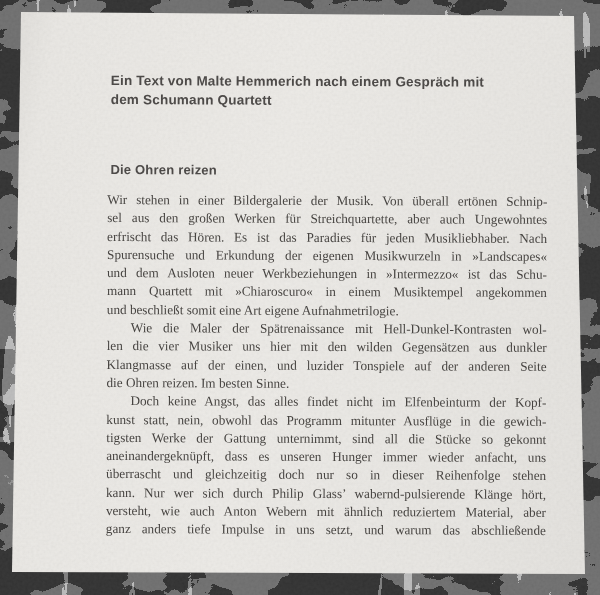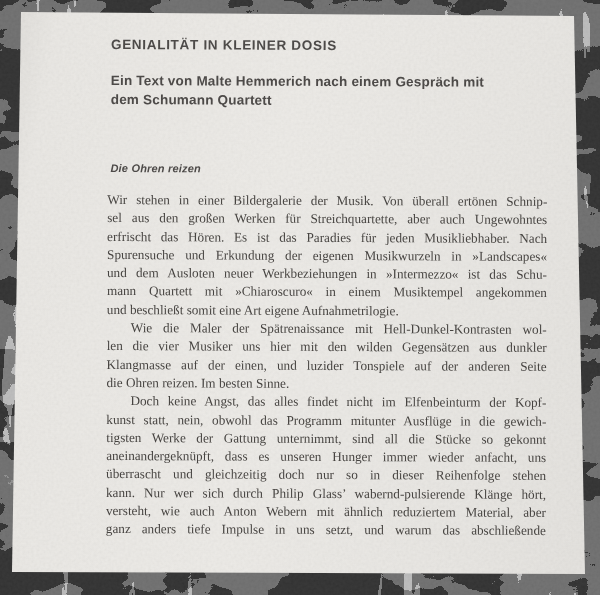--- a/index.html
+++ b/index.html
@@ -24,23 +24,22 @@
     font-size:13.5px;font-weight:700;letter-spacing:0.7px;color:#454240;
     white-space:nowrap;
   }
   .byline{
     position:absolute;left:111px;top:71px;
     font-size:13.5px;font-weight:700;line-height:19px;letter-spacing:0.2px;color:#454240;
     white-space:nowrap;
   }
   .section-heading{
     position:absolute;left:111px;top:162px;
-    font-size:11px;font-weight:700;letter-spacing:0.2px;color:#454240;
+    font-size:13px;font-weight:700;letter-spacing:0.2px;color:#454240;
     white-space:nowrap;
-    font-style:italic;
   }
   .article-body{
     position:absolute;left:108px;top:191px;width:440px;
     font-family:"Liberation Serif",serif;
     font-size:13.2px;line-height:18.3px;color:#3e3b38;
   }
   .line{text-align:justify;text-align-last:justify;}
   .line.plain{text-align-last:left;}
   .line.indent{text-indent:24px;}
   .grain{position:absolute;left:0;top:0;width:600px;height:595px;opacity:0.07;pointer-events:none;}
@@ -81,21 +80,20 @@
       </filter>
     </defs>
     <rect x="0" y="0" width="600" height="595" fill="#0d0d0d"></rect>
     <rect x="0" y="0" width="600" height="595" filter="url(#coarseTex)" opacity="0.85"></rect>
     <rect x="0" y="0" width="600" height="595" filter="url(#streakTex)" opacity="0.35"></rect>
   </svg>
 
   <div class="page">
     <div class="page-content">
 
-      <div class="kicker">GENIALITÄT IN KLEINER DOSIS</div>
 
       <div class="byline">
           <div>Ein Text von Malte Hemmerich nach einem Gespräch mit</div>
           <div>dem Schumann Quartett</div>
         </div>
 
       <div class="section-heading">Die Ohren reizen</div>
 
       <div class="article-body">
           <div class="line">Wir stehen in einer Bildergalerie der Musik. Von überall ertönen Schnip-</div>

